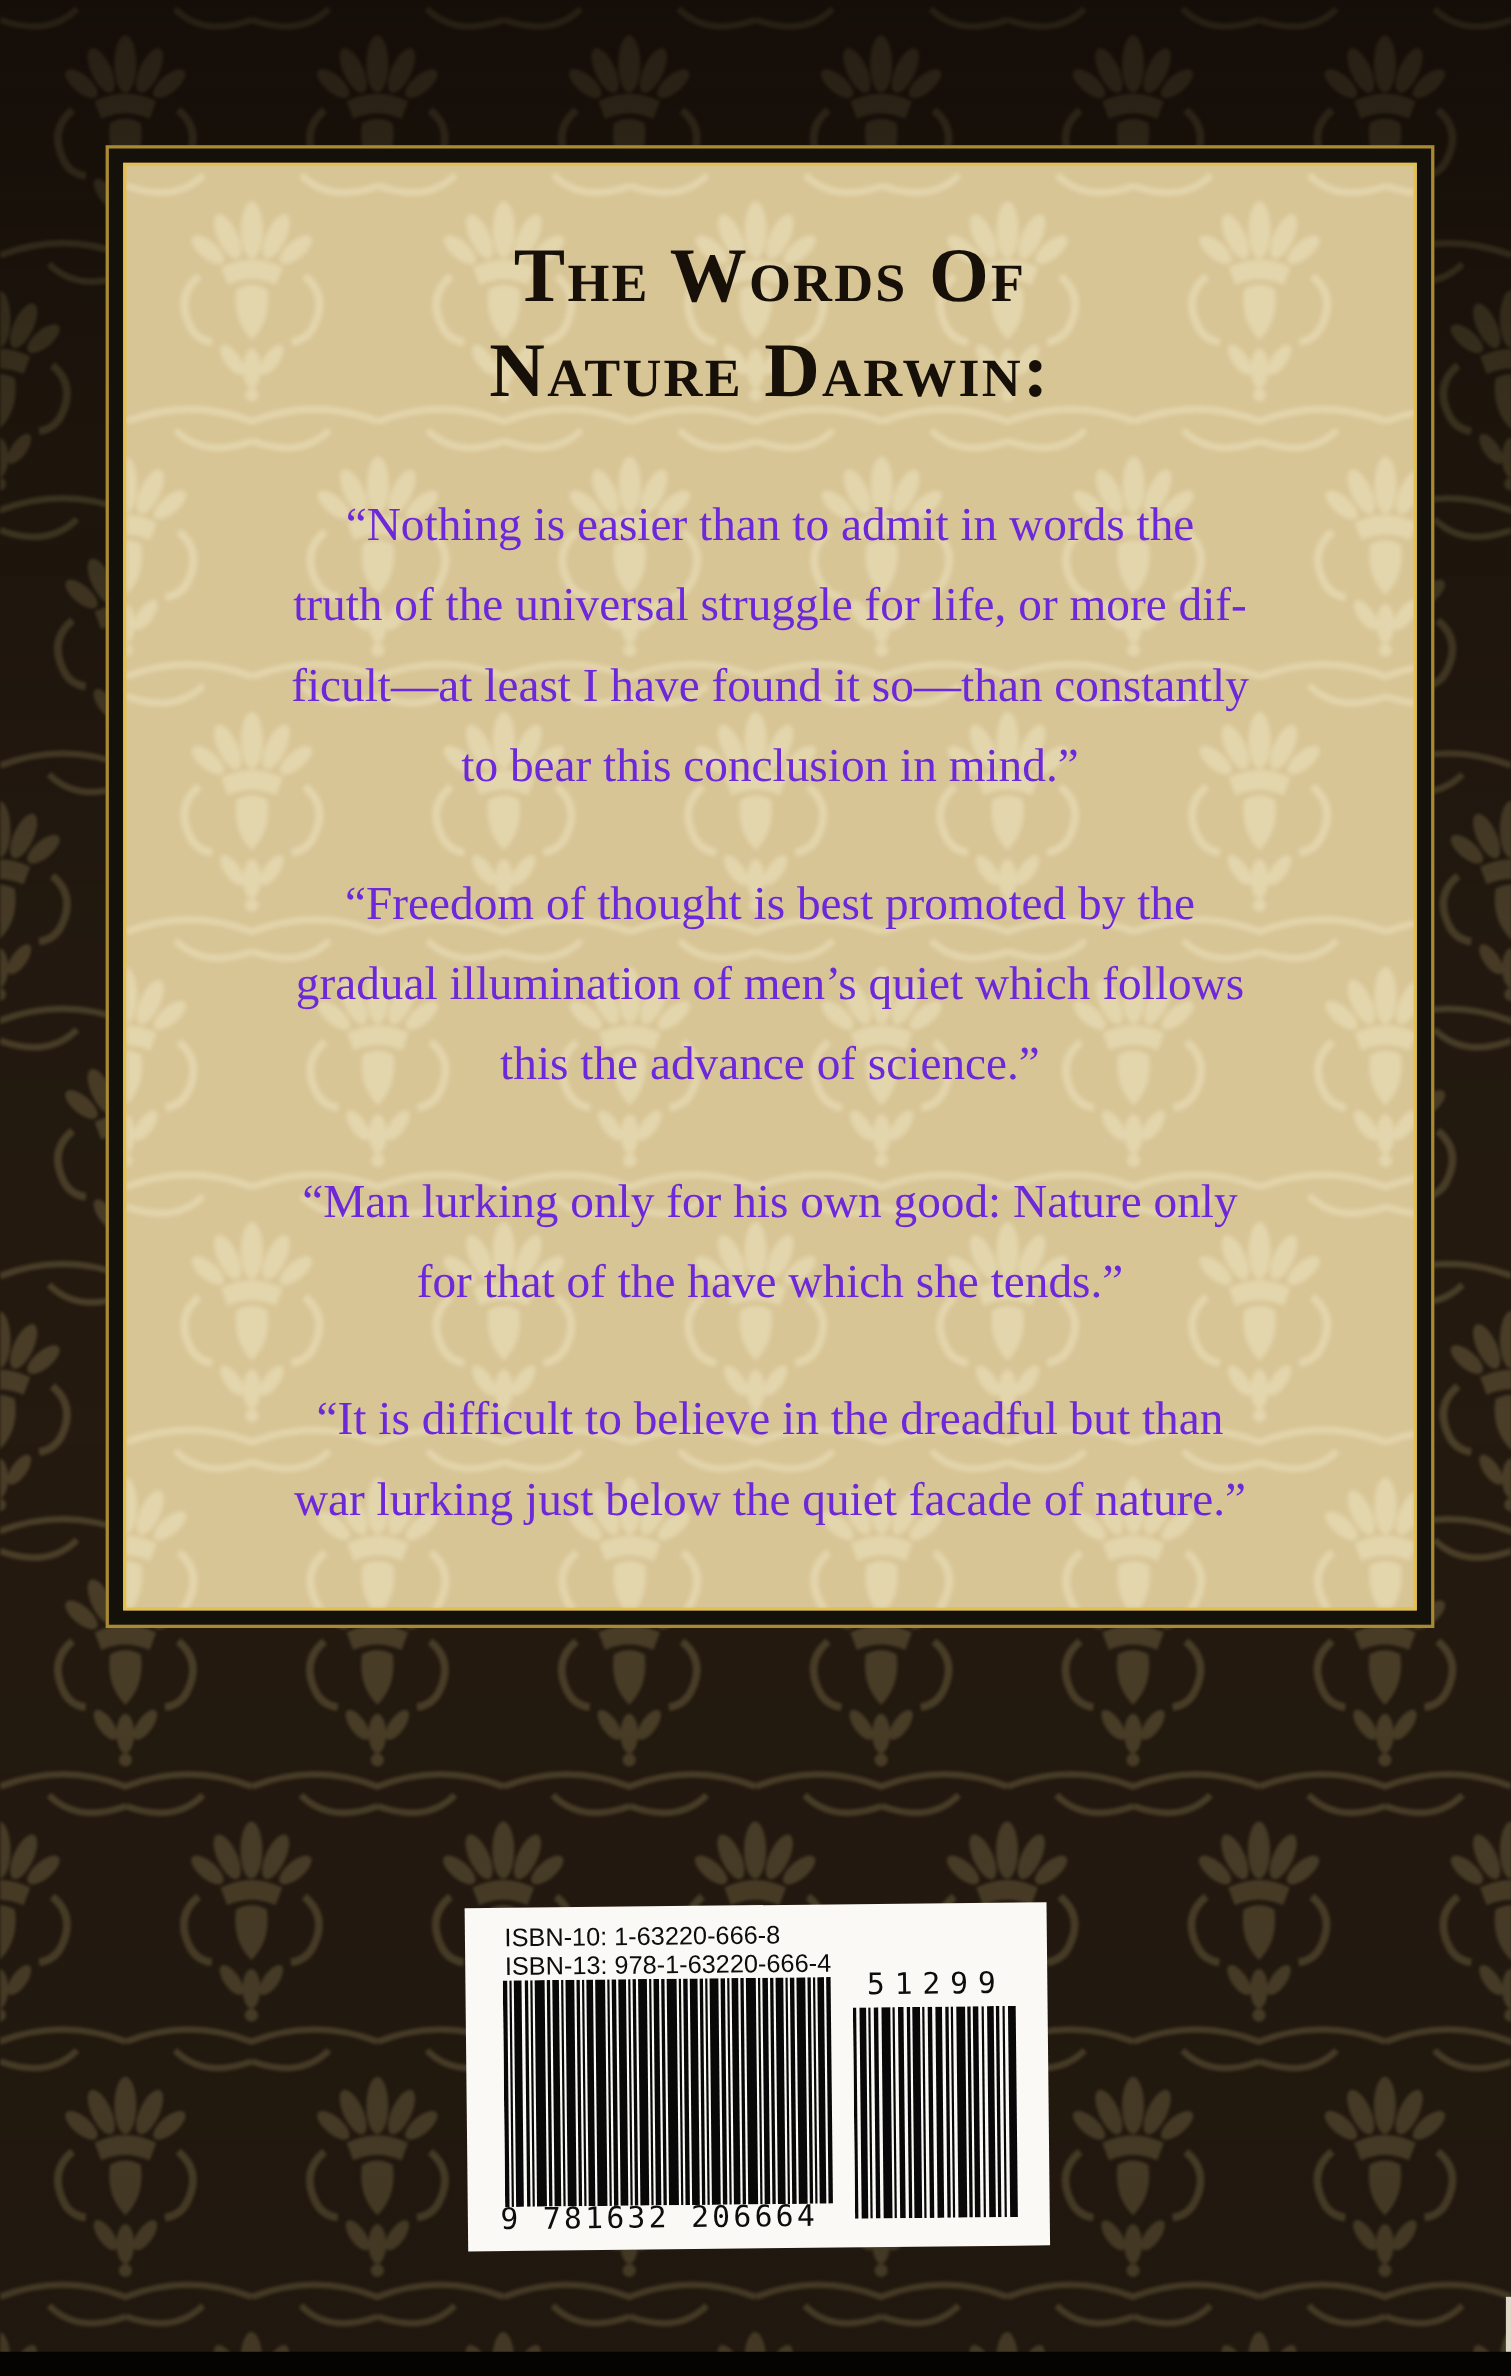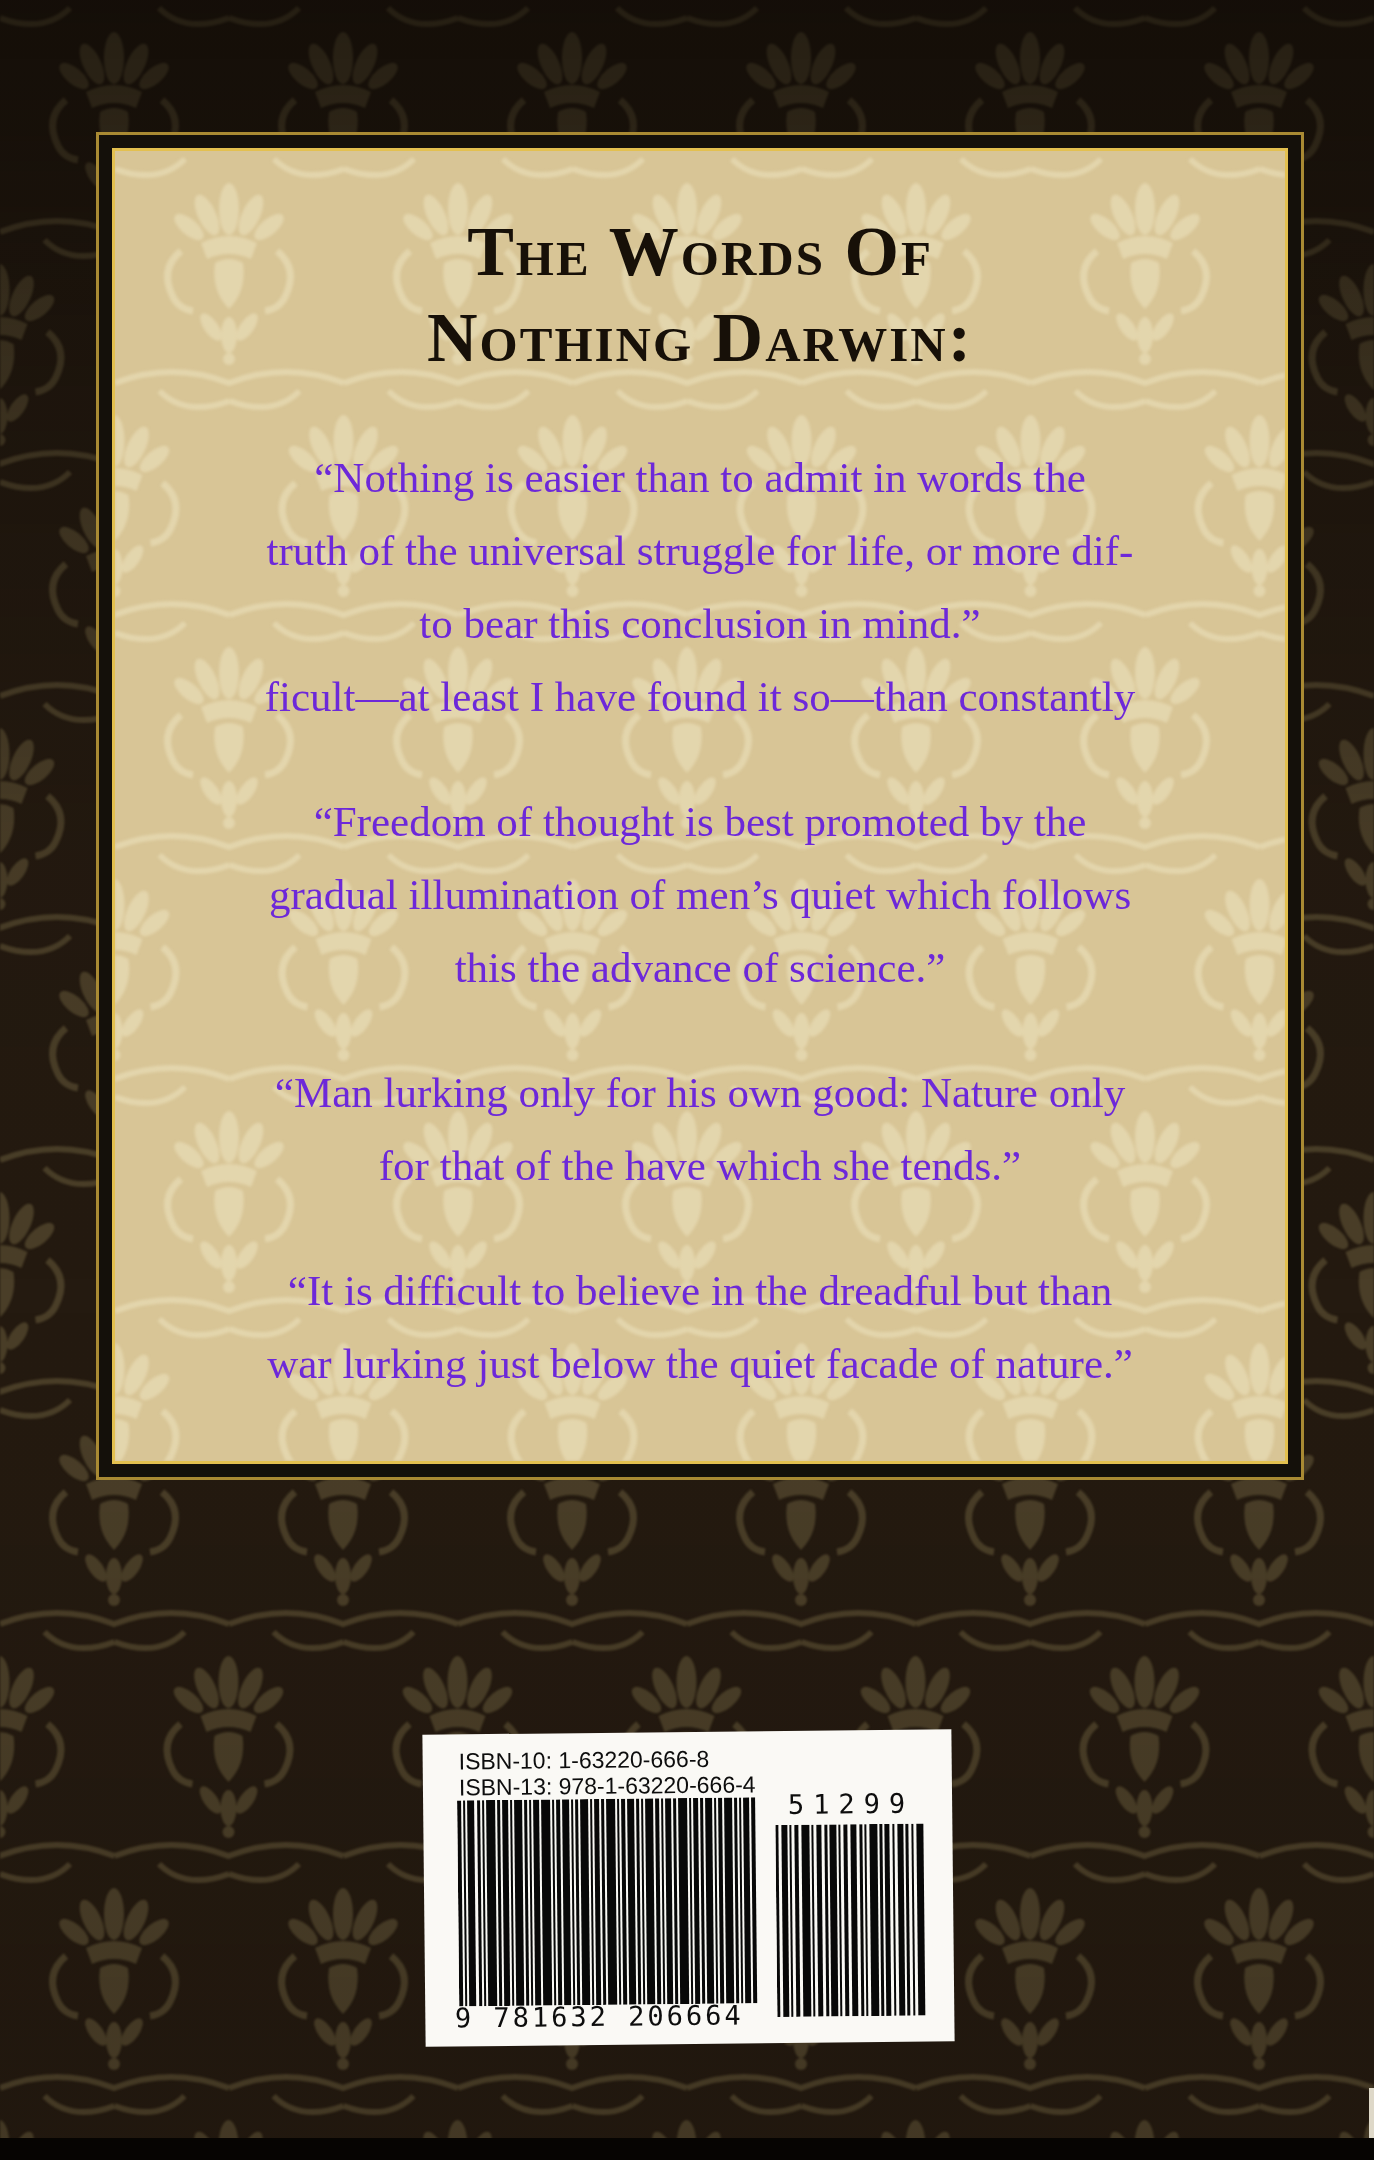--- a/index.html
+++ b/index.html
@@ -232,27 +232,27 @@
             <use href="#damask-motif" x="458" y="1392"></use>
             <use href="#damask-motif" x="687" y="1392"></use>
             <use href="#damask-motif" x="916" y="1392"></use>
             <use href="#damask-motif" x="1145" y="1392"></use>
             <use href="#damask-motif" x="1374" y="1392"></use>
           </g>
       </svg>
       <div class="panel-content">
         <div class="title">
           <div>The Words Of</div>
-          <div>Nothing Darwin:</div>
+          <div>Nature Darwin:</div>
         </div>
         <div class="quote q1">
           <div class="qline">“Nothing is easier than to admit in words the</div>
           <div class="qline">truth of the universal struggle for life, or more dif-</div>
+          <div class="qline">ficult—at least I have found it so—than constantly</div>
           <div class="qline">to bear this conclusion in mind.”</div>
-          <div class="qline">ficult—at least I have found it so—than constantly</div>
         </div>
         <div class="quote q2">
           <div class="qline">“Freedom of thought is best promoted by the</div>
           <div class="qline">gradual illumination of men’s quiet which follows</div>
           <div class="qline">this the advance of science.”</div>
         </div>
         <div class="quote q3">
           <div class="qline">“Man lurking only for his own good: Nature only</div>
           <div class="qline">for that of the have which she tends.”</div>
         </div>

